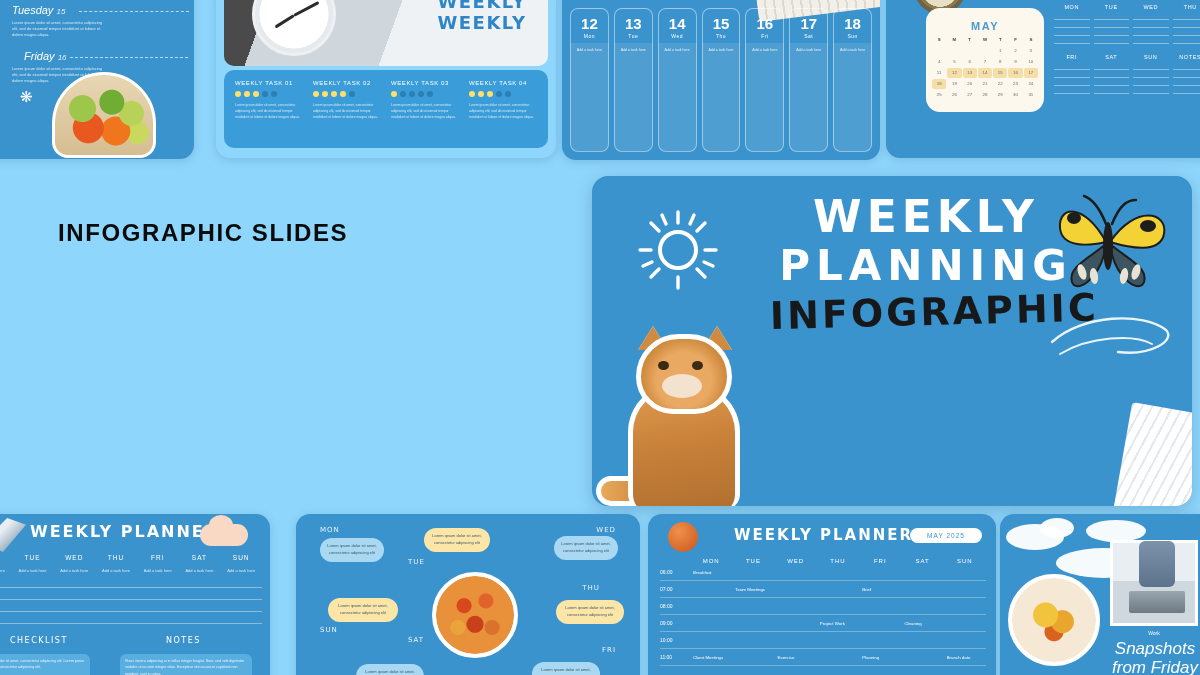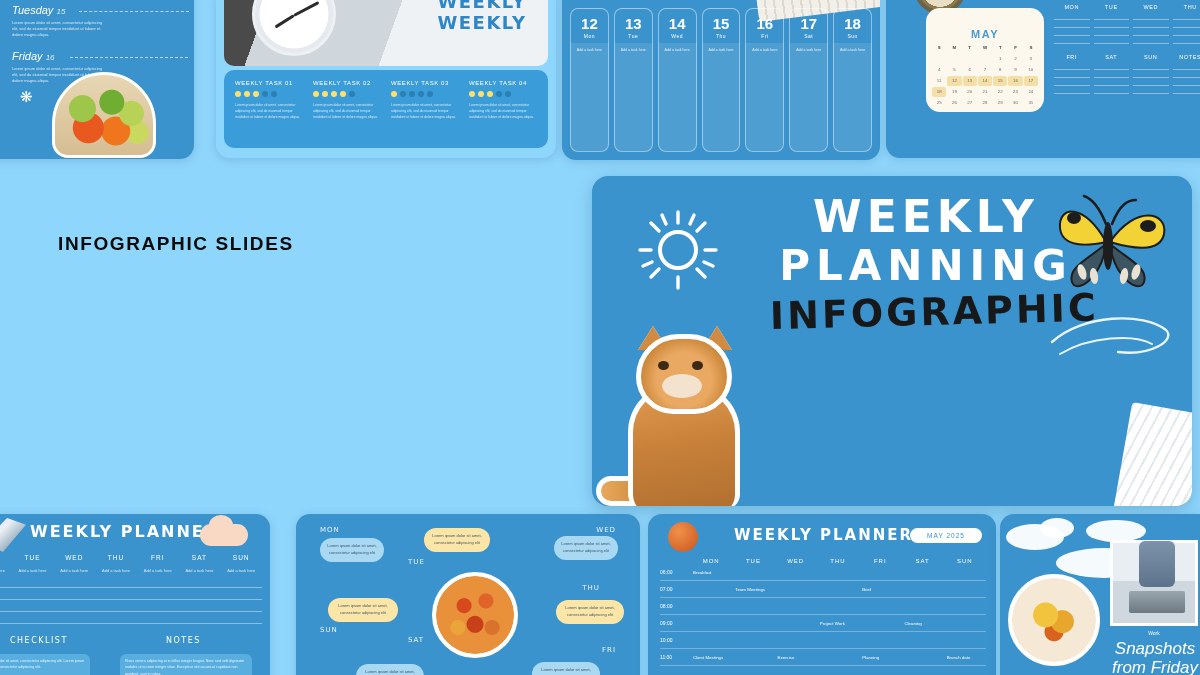--- a/index.html
+++ b/index.html
@@ -97,42 +97,42 @@
   .tm-line { height: 11px; border-bottom: 1px solid rgba(255,255,255,.35); }
 
   #thumb-wp { left: 886px; top: -22px; width: 330px; height: 180px; }
   .wp-clock {
     position: absolute; left: 28px; top: -16px; width: 52px; height: 52px; border-radius: 50%;
     background: radial-gradient(circle, #e9dfc4 0 60%, #8c7a4c 61% 100%);
     border: 4px solid #6e6347;
   }
   .wp-cal {
     position: absolute; left: 40px; top: 30px; width: 118px; height: 104px;
-    background: #fdf8ee; border-radius: 14px; padding: 20px 6px 0; text-align: center;
+    background: #fdf8ee; border-radius: 14px; padding: 12px 6px 0; text-align: center;
   }
   .wp-cal-h { color: #4a9bd1; font-size: 11px; font-weight: 700; letter-spacing: 1.5px; }
   .wp-cal-grid { display: grid; grid-template-columns: repeat(7, 1fr); gap: 1px; margin-top: 3px; }
   .wp-cal-grid div { font-size: 4.4px; color: #6a6a6a; line-height: 10px; }
   .wp-cal-grid .dow { font-weight: 700; color: #444; }
   .wp-cal-grid .hl { background: #f6dfa6; border-radius: 2px; }
   .wp-right { position: absolute; left: 168px; right: 8px; top: 26px; bottom: 10px; }
   .wp-dayrow { display: flex; gap: 4px; }
   .wp-daycol { flex: 1; }
   .wp-daycol-h { color: #fff; font-size: 5.5px; text-align: center; letter-spacing: .6px; }
   .wp-ruled { margin-top: 2px; }
   .wp-ruled i { display: block; height: 8px; border-bottom: 1px solid rgba(255,255,255,.4); }
 
   
   #title-block { position: absolute; left: 58px; top: 205px; width: 420px; }
   #main-title {
     font-size: 66px; font-weight: 700; line-height: .98; color: #0b0b0b;
     letter-spacing: -1.5px;
   }
   #main-subtitle {
-    margin-top: 28px; font-size: 19px; font-weight: 700; color: #0b0b0b;
+    margin-top: 14px; font-size: 24px; font-weight: 700; color: #0b0b0b;
     letter-spacing: 1.6px;
   }
 
   
   #hero-card {
     position: absolute; left: 592px; top: 176px; width: 600px; height: 330px;
     background: #3a93cc; border-radius: 16px; overflow: hidden;
     box-shadow: 0 4px 16px rgba(20,70,110,.25);
   }
   #hero-sun { position: absolute; left: 44px; top: 32px; width: 84px; height: 84px; }
@@ -306,21 +306,21 @@
   <div class="card" id="thumb-days">
     <div class="td-inner">
 
       <div class="td-day" style="left:108px; top:28px;">
         <span>Tuesday</span>
         <span class="td-daynum">15</span>
       </div>
       <div class="td-wave" style="left:175px; top:35px; width:110px;"></div>
       <div class="td-lorem" style="left:108px; top:44px;">Lorem ipsum dolor sit amet, consectetur adipiscing elit, sed do eiusmod tempor incididunt ut labore et dolore magna aliqua.</div>
 
-      <div class="td-day" style="left:108px; top:74px;">
+      <div class="td-day" style="left:120px; top:74px;">
         <span>Friday</span>
         <span class="td-daynum">16</span>
       </div>
       <div class="td-wave" style="left:166px; top:81px; width:118px;"></div>
       <div class="td-lorem" style="left:108px; top:90px;">Lorem ipsum dolor sit amet, consectetur adipiscing elit, sed do eiusmod tempor incididunt ut labore et dolore magna aliqua.</div>
 
       <div class="td-splash">❋</div>
       <div class="td-fruit"></div>
     </div>
   </div>

